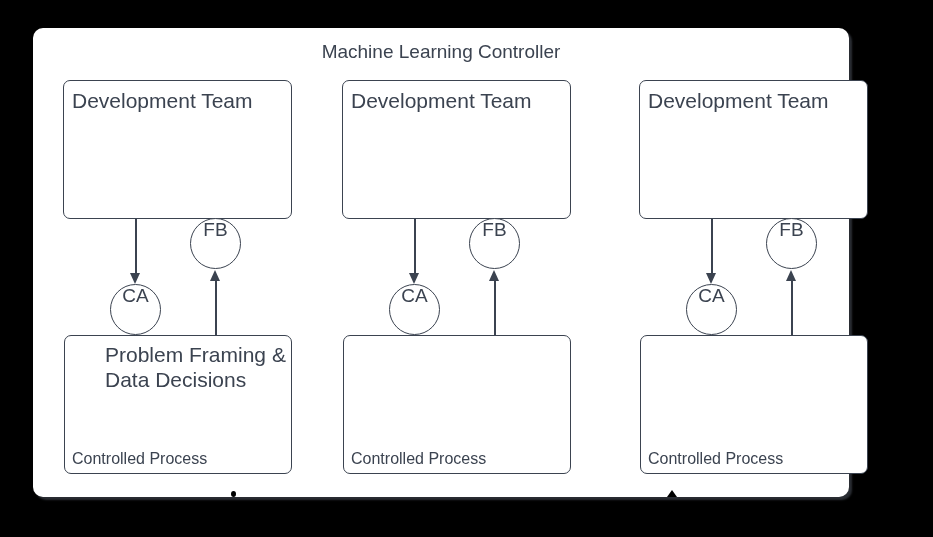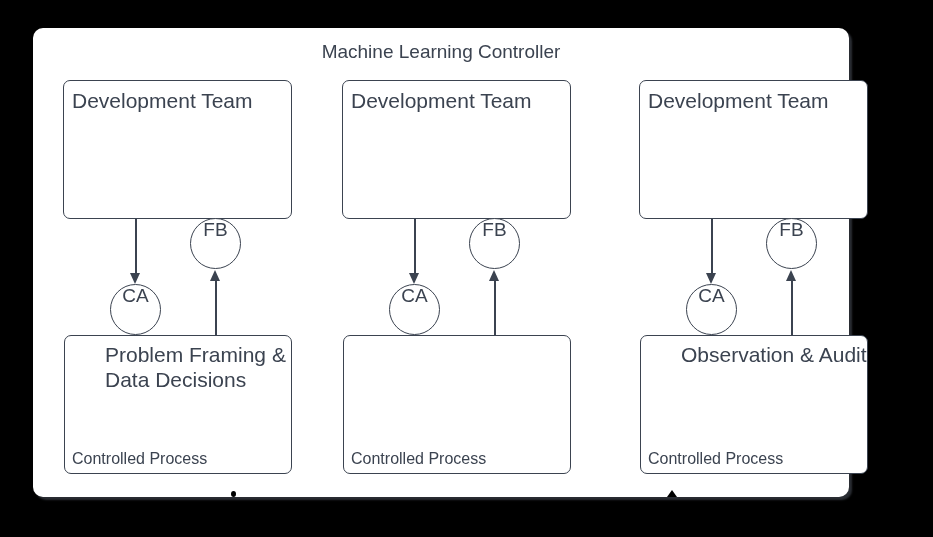--- a/index.html
+++ b/index.html
@@ -109,20 +109,19 @@
     <div class="head down-head"></div>
     <div class="circle ca">
       <span>CA</span>
     </div>
     <div class="circle fb">
       <span>FB</span>
     </div>
     <div class="head up-head"></div>
     <div class="vline up-line"></div>
     <div class="node process">
-      <div class="process-label">Observation &amp; Audit</div>
       <div class="process-footer">Controlled Process</div>
     </div>
   </div>
 
   <div class="edge-dot"></div>
   <div class="edge-arrow"></div>
 </div>
 
 </body></html>

